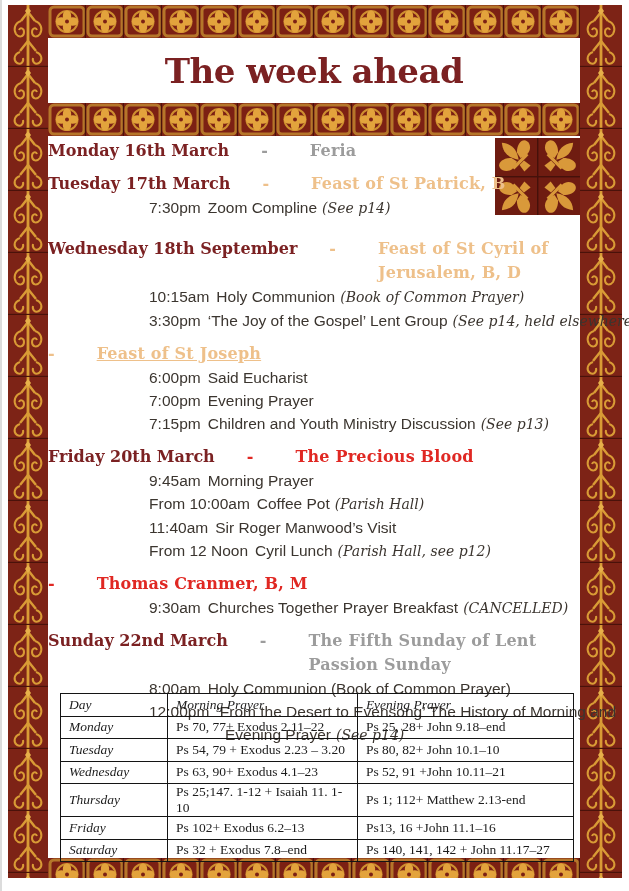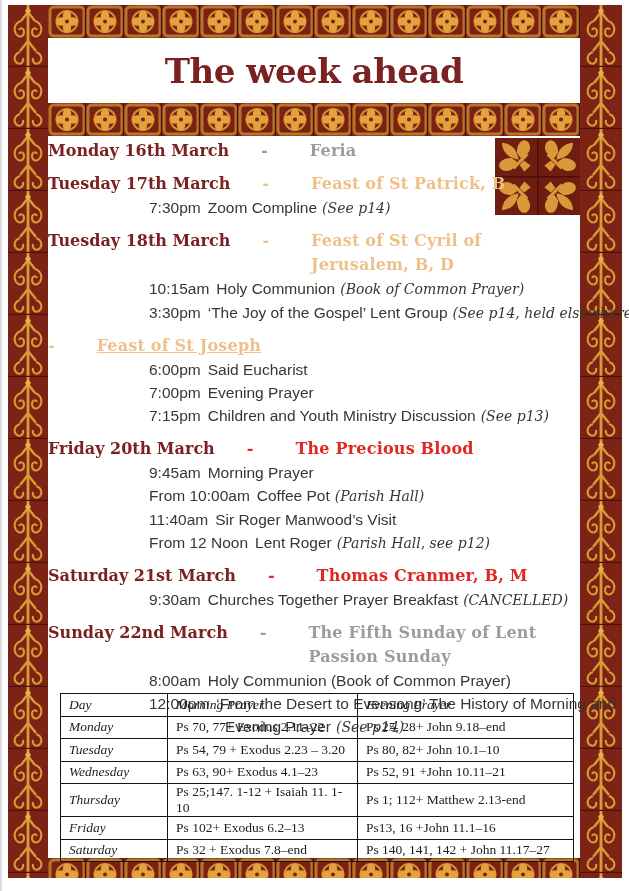--- a/index.html
+++ b/index.html
@@ -188,23 +188,23 @@
       <div class="day">
         <div class="day-head">
           <span class="day-name">Tuesday 17th March</span>
           <span class="dash" style="color: rgb(238, 192, 138);">-</span>
           <span class="feast" style="color: rgb(238, 192, 138);">Feast of St Patrick, B</span>
         </div>
         <div class="event"><span class="time">7:30pm</span><span class="etext">Zoom Compline</span><span class="enote">(See p14)</span></div>
       </div>
       <div class="day">
         <div class="day-head">
-          <span class="day-name">Tuesday 18th March</span>
+          <span class="day-name">Wednesday 18th September</span>
           <span class="dash" style="color: rgb(238, 192, 138);">-</span>
-          <span class="feast" style="color: rgb(238, 192, 138);">Feast of St Cyril of Jerusalem, B, D</span>
+          <span class="feast" style="color: rgb(238, 192, 138); margin-top: 8px;">Feast of St Cyril of Jerusalem, B, D</span>
         </div>
         <div class="event"><span class="time">10:15am</span><span class="etext">Holy Communion</span><span class="enote">(Book of Common Prayer)</span></div>
         <div class="event"><span class="time">3:30pm</span><span class="etext">‘The Joy of the Gospel’ Lent Group</span><span class="enote">(See p14, held elsewhere)</span></div>
       </div>
       <div class="day">
         <div class="day-head">
           <span class="dash" style="color: rgb(238, 192, 138);">-</span>
           <span class="feast u" style="color: rgb(238, 192, 138);">Feast of St Joseph</span>
         </div>
         <div class="event"><span class="time">6:00pm</span><span class="etext">Said Eucharist</span></div>
@@ -213,25 +213,24 @@
       </div>
       <div class="day">
         <div class="day-head">
           <span class="day-name">Friday 20th March</span>
           <span class="dash" style="color: rgb(224, 40, 35);">-</span>
           <span class="feast" style="color: rgb(224, 40, 35);">The Precious Blood</span>
         </div>
         <div class="event"><span class="time">9:45am</span><span class="etext">Morning Prayer</span></div>
         <div class="event"><span class="time">From 10:00am</span><span class="etext">Coffee Pot</span><span class="enote">(Parish Hall)</span></div>
         <div class="event"><span class="time">11:40am</span><span class="etext">Sir Roger Manwood’s Visit</span></div>
-        <div class="event"><span class="time">From 12 Noon</span><span class="etext">Lent Roger</span><span class="enote">(Parish Hall, see p12)</span></div>
-      </div>
-      <div class="day">
-        <div class="day-head">
-          <span class="day-name">Saturday 21st March</span>
+        <div class="event"><span class="time">From 12 Noon</span><span class="etext">Cyril Lunch</span><span class="enote">(Parish Hall, see p12)</span></div>
+      </div>
+      <div class="day">
+        <div class="day-head">
           <span class="dash" style="color: rgb(224, 40, 35);">-</span>
           <span class="feast" style="color: rgb(224, 40, 35);">Thomas Cranmer, B, M</span>
         </div>
         <div class="event"><span class="time">9:30am</span><span class="etext">Churches Together Prayer Breakfast</span><span class="enote">(CANCELLED)</span></div>
       </div>
       <div class="day">
         <div class="day-head">
           <span class="day-name">Sunday 22nd March</span>
           <span class="dash" style="color: rgb(156, 156, 156);">-</span>
           <span class="feast" style="color: rgb(156, 156, 156);">The Fifth Sunday of Lent Passion Sunday</span>

